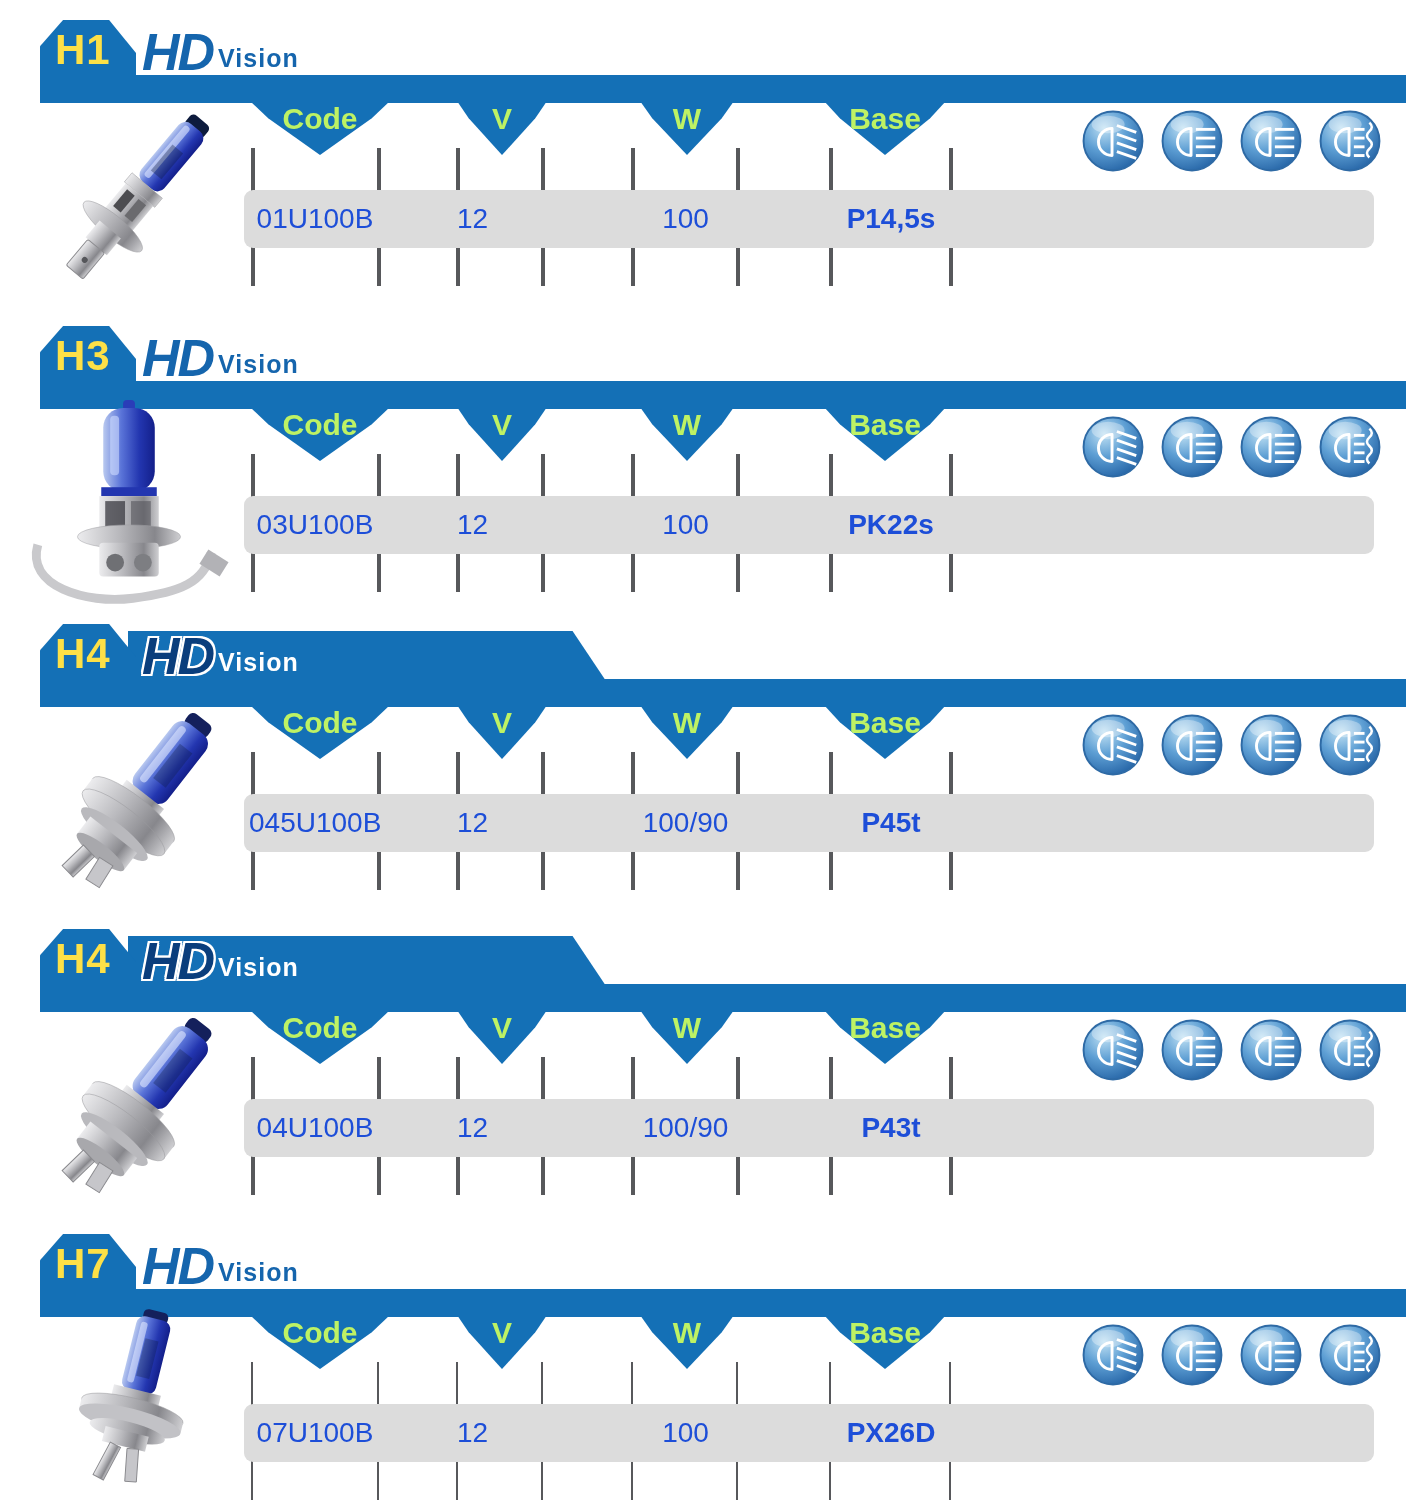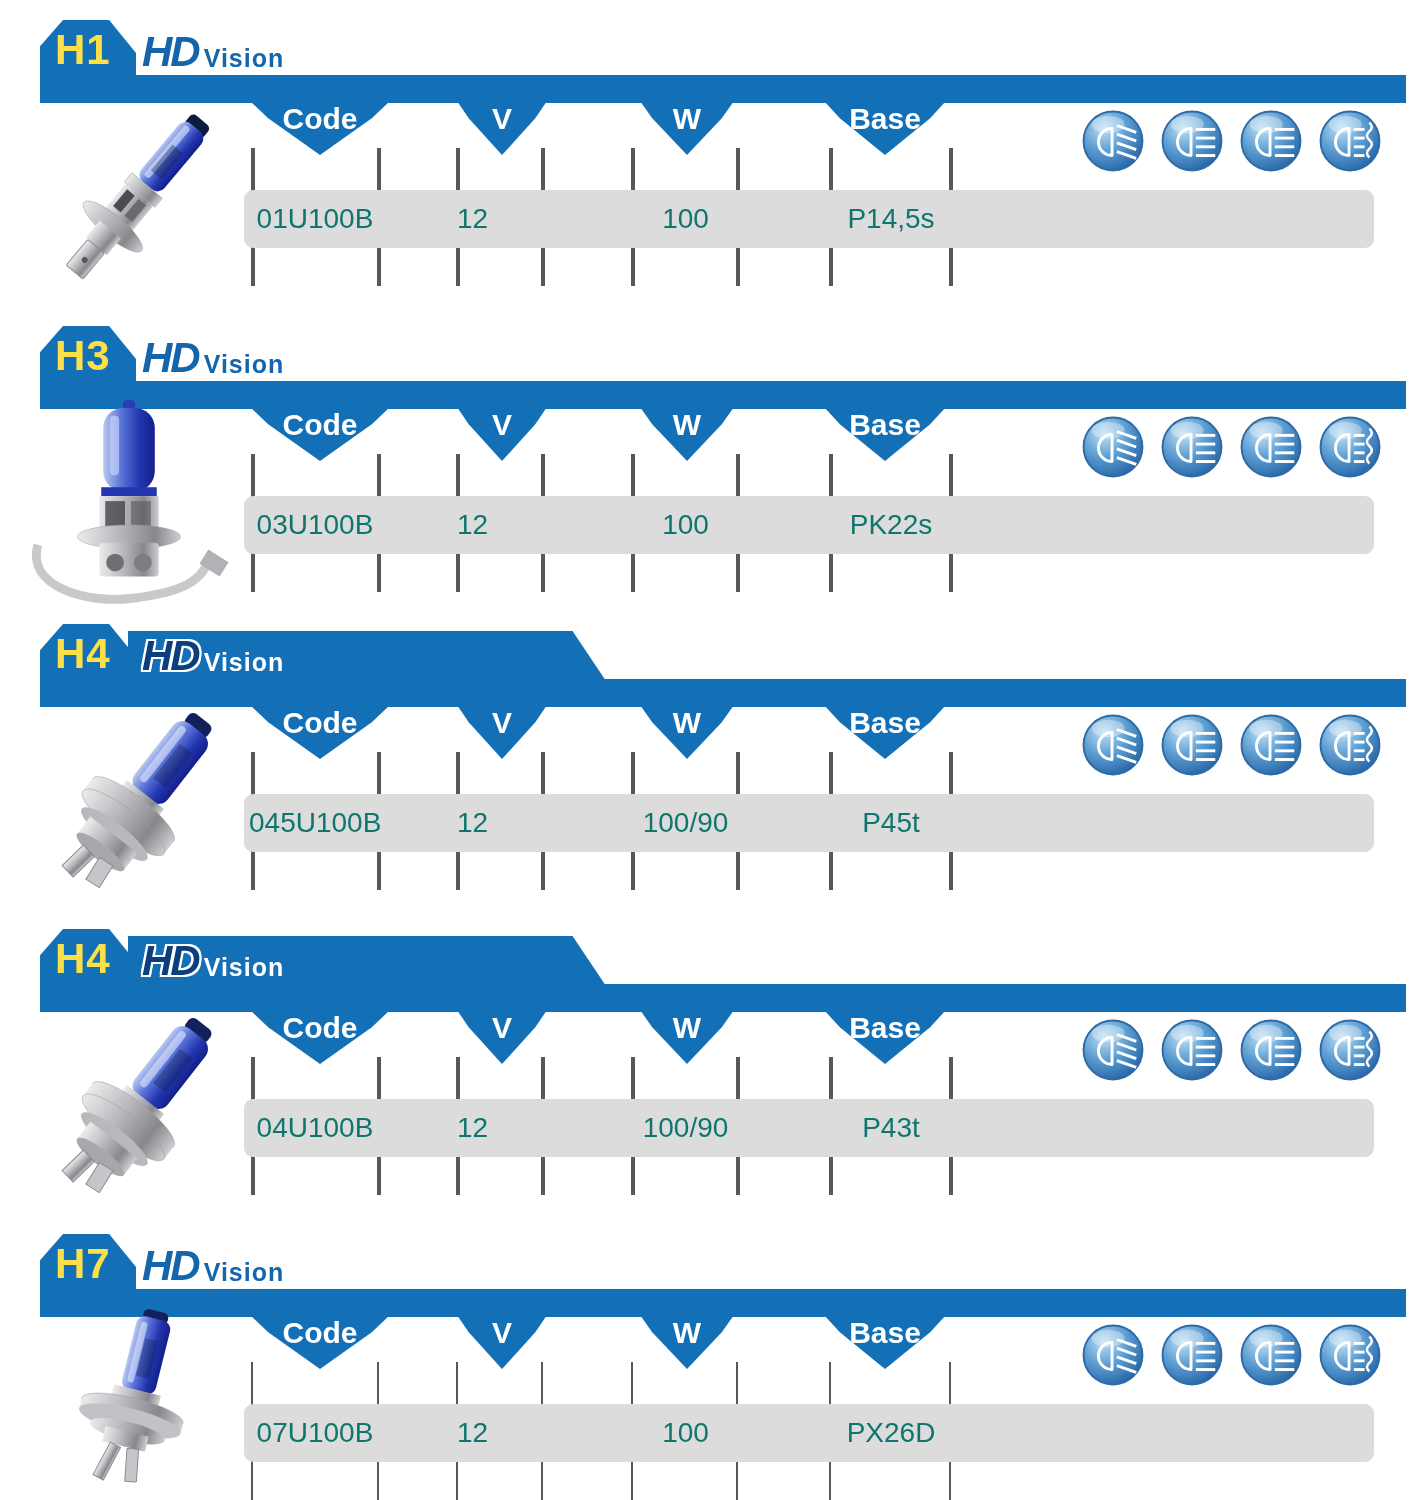--- a/index.html
+++ b/index.html
@@ -12,50 +12,50 @@
        clip-path:polygon(0 100%,0 46%,24% 0,72% 0,100% 58%,100% 100%);}
   .model{position:absolute;left:15px;top:6px;font-size:42px;font-weight:bold;color:#fde047;letter-spacing:1px;}
 
   
   .ext{display:none;position:absolute;left:128px;top:7px;width:478px;height:50px;background:var(--blue);
        clip-path:polygon(0 0,93% 0,100% 100%,0 100%);}
   .section.wide .ext{display:block;}
 
   
   .hdlogo{position:absolute;left:142px;top:6px;display:flex;align-items:flex-end;}
-  .hd{font-style:italic;font-weight:bold;font-size:42px;line-height:52px;color:#1565ad;letter-spacing:-2px;}
+  .hd{font-style:italic;font-weight:bold;font-size:52px;line-height:52px;color:#1565ad;letter-spacing:-2px;}
   .vision{font-weight:bold;font-size:25px;color:#1565ad;margin-left:5px;margin-bottom:5px;letter-spacing:1px;}
   .section.wide .hd{color:#0a3e7c;
     text-shadow:-2px 0 #fff,2px 0 #fff,0 -2px #fff,0 2px #fff,-2px -2px #fff,2px 2px #fff,-2px 2px #fff,2px -2px #fff;}
   .section.wide .vision{color:#fff;}
 
   
   .bar{position:absolute;left:40px;top:55px;width:1366px;height:28px;background:var(--blue);}
-  .pent{position:absolute;top:81px;height:54px;background:var(--blue);color:#ffffff;text-align:center;
+  .pent{position:absolute;top:81px;height:54px;background:var(--blue);color:#bef264;text-align:center;
         font-weight:bold;font-size:30px;box-sizing:border-box;padding-top:1px;
         clip-path:polygon(0 0,100% 0,87% 32%,50% 100%,13% 32%);}
   .pent-code{left:250px;width:140px;}
   .pent-v{left:457px;width:90px;}
   .pent-w{left:640px;width:94px;}
   .pent-base{left:824px;width:122px;}
 
   
   .line{position:absolute;top:128px;width:4px;height:138px;background:#57585b;}
   .section.thin .line{width:2px;}
   .l1{left:251px}.l2{left:377px}.l3{left:456px}.l4{left:541px}
   .l5{left:631px}.l6{left:736px}.l7{left:829px}.l8{left:949px}
 
   
   .band{position:absolute;left:244px;top:170px;width:1130px;height:58px;background:#dcdcdc;border-radius:9px;}
   .cell{position:absolute;top:170px;height:58px;line-height:58px;text-align:center;
-        font-size:28px;color:#0f766e;}
+        font-size:28px;color:#1d4ed8;}
   .cell-code{left:249px;width:132px;}
   .cell-v{left:428px;width:89px;}
   .cell-w{left:631px;width:109px;}
-  .cell-base{left:829px;width:124px;}
+  .cell-base{left:829px;width:124px;font-weight:bold;}
 
   
   .icons{position:absolute;left:1082px;top:90px;display:flex;gap:17px;}
   .beam-icon{display:block;width:62px;height:62px;}
 
   
   .bulb{position:absolute;left:16px;top:70px;width:228px;height:232px;}
   .bulb svg{width:100%;height:100%;}
 </style>
 </head>

